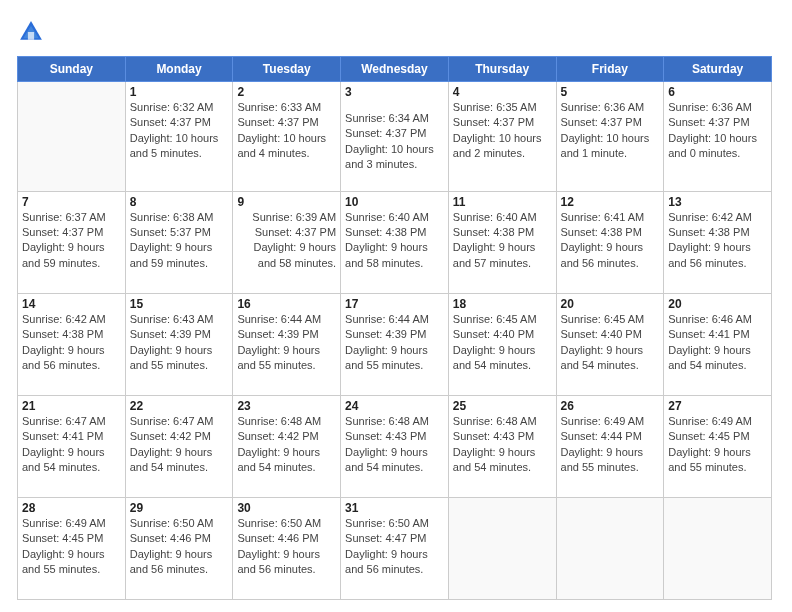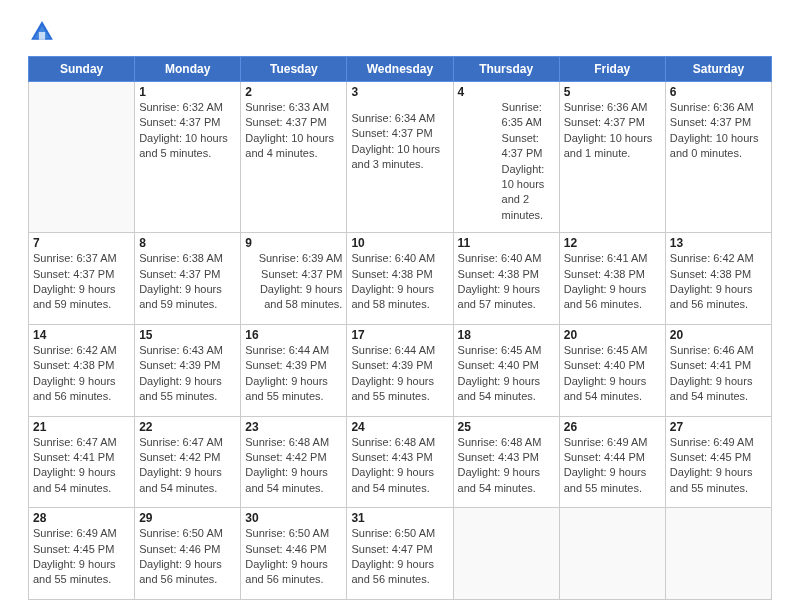--- a/index.html
+++ b/index.html
@@ -6,21 +6,21 @@
     body {
       width: 792px;
       height: 612px;
       font-family: Arial, sans-serif;
       background: #fff;
       overflow: hidden;
     }
     .page {
       width: 792px;
       height: 612px;
-      padding: 18px 20px 12px 28px;
+      padding: 18px 20px 12px 17px;
       display: flex;
       flex-direction: column;
     }
     .header {
       display: flex;
       justify-content: space-between;
       align-items: flex-start;
       margin-bottom: 10px;
     }
     .logo {
@@ -154,21 +154,21 @@
           </td>
           <td>
             <span class="day-num">3</span>
             <div class="day-info" style="white-space: pre-line; margin-top: 12px;">Sunrise: 6:34 AM
 Sunset: 4:37 PM
 Daylight: 10 hours
 and 3 minutes.</div>
           </td>
           <td>
             <span class="day-num">4</span>
-            <div class="day-info" style="white-space: pre-line; margin-left: 44px;">Sunrise: 6:35 AM
+            <div class="day-info" style="white-space: pre-line;">Sunrise: 6:35 AM
 Sunset: 4:37 PM
 Daylight: 10 hours
 and 2 minutes.</div>
           </td>
           <td>
             <span class="day-num">5</span>
             <div class="day-info" style="white-space: pre-line;">Sunrise: 6:36 AM
 Sunset: 4:37 PM
 Daylight: 10 hours
 and 1 minute.</div>
@@ -185,21 +185,21 @@
           <td>
             <span class="day-num">7</span>
             <div class="day-info" style="white-space: pre-line;">Sunrise: 6:37 AM
 Sunset: 4:37 PM
 Daylight: 9 hours
 and 59 minutes.</div>
           </td>
           <td>
             <span class="day-num">8</span>
             <div class="day-info" style="white-space: pre-line;">Sunrise: 6:38 AM
-Sunset: 4:37 PM
+Sunset: 5:37 PM
 Daylight: 9 hours
 and 59 minutes.</div>
           </td>
           <td>
             <span class="day-num">9</span>
             <div class="day-info" style="white-space: pre-line; text-align: right;">Sunrise: 6:39 AM
 Sunset: 4:37 PM
 Daylight: 9 hours
 and 58 minutes.</div>
           </td>

